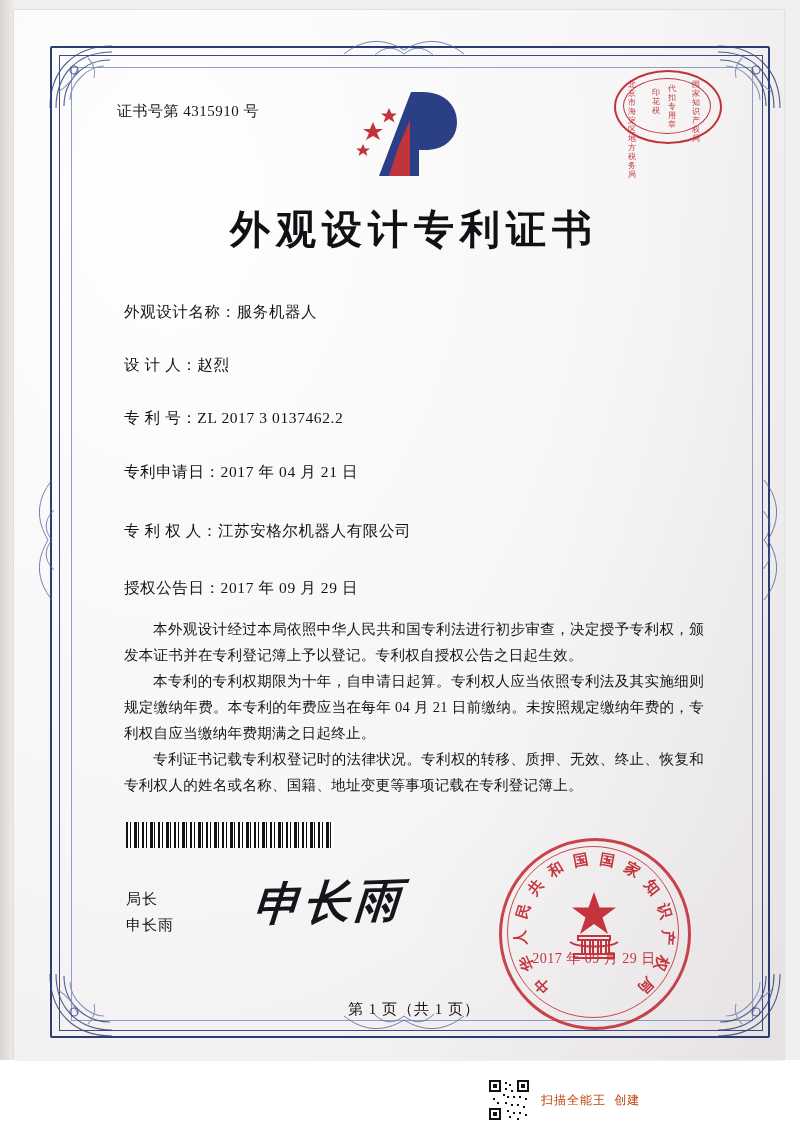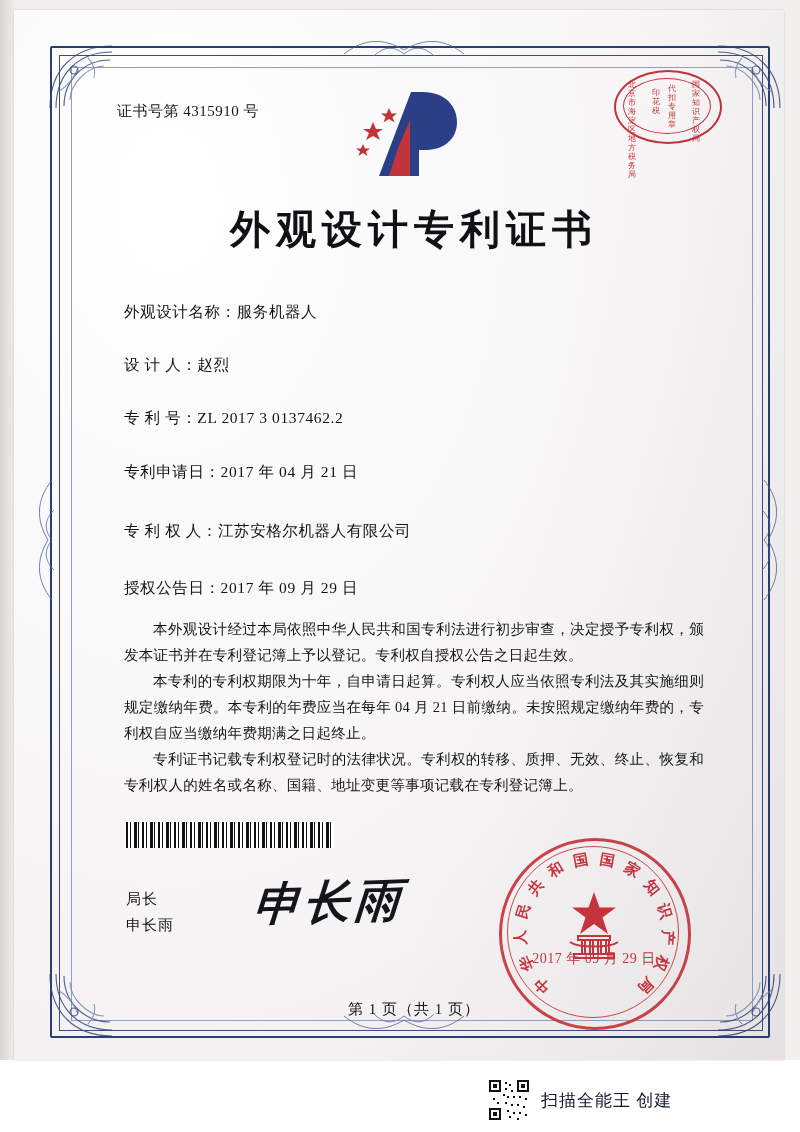--- a/index.html
+++ b/index.html
@@ -293,24 +293,24 @@
     display: flex;
     align-items: center;
     gap: 10px;
   }
   .qr {
     width: 44px; height: 44px;
     background:#fff;
     position:relative;
   }
   .scan-text {
-    font-size: 17px;
-    color: #0f172a;
+    font-size: 12px;
+    color: #c2410c;
     letter-spacing: 1px;
-    font-family: Liberation Serif, serif;
+    font-family: Liberation Mono, monospace;
   }
 </style>
 </head>
 <body>
 
 <div class="page">
 
   <div class="left-shadow"></div>
   <div class="bottom-strip"></div>
 

